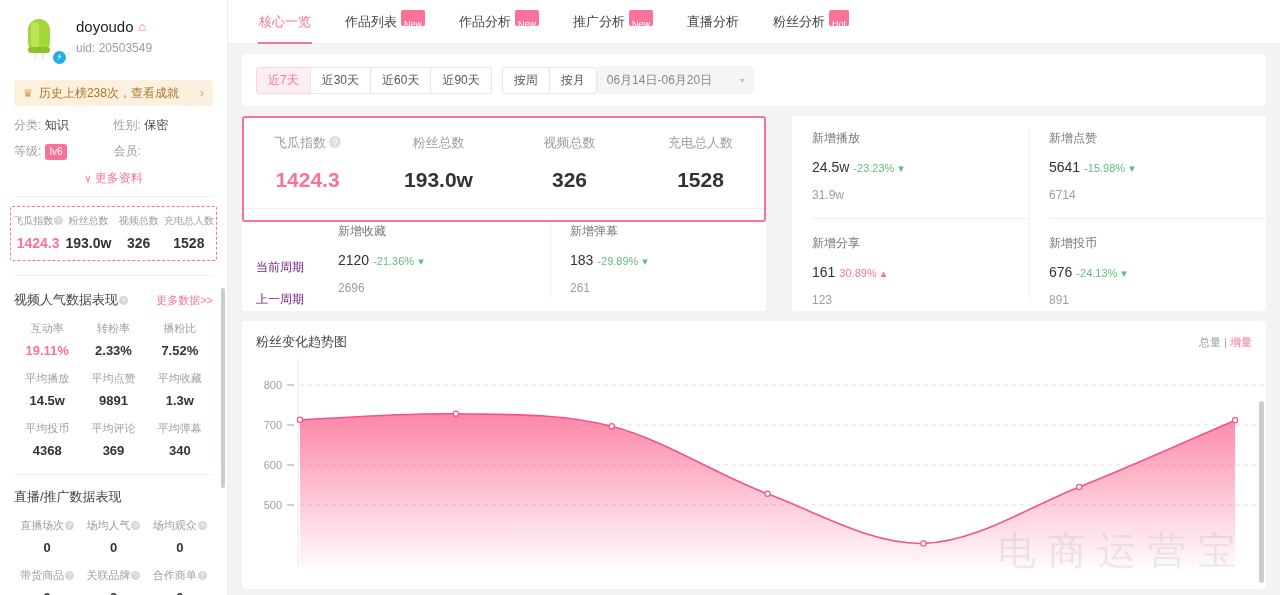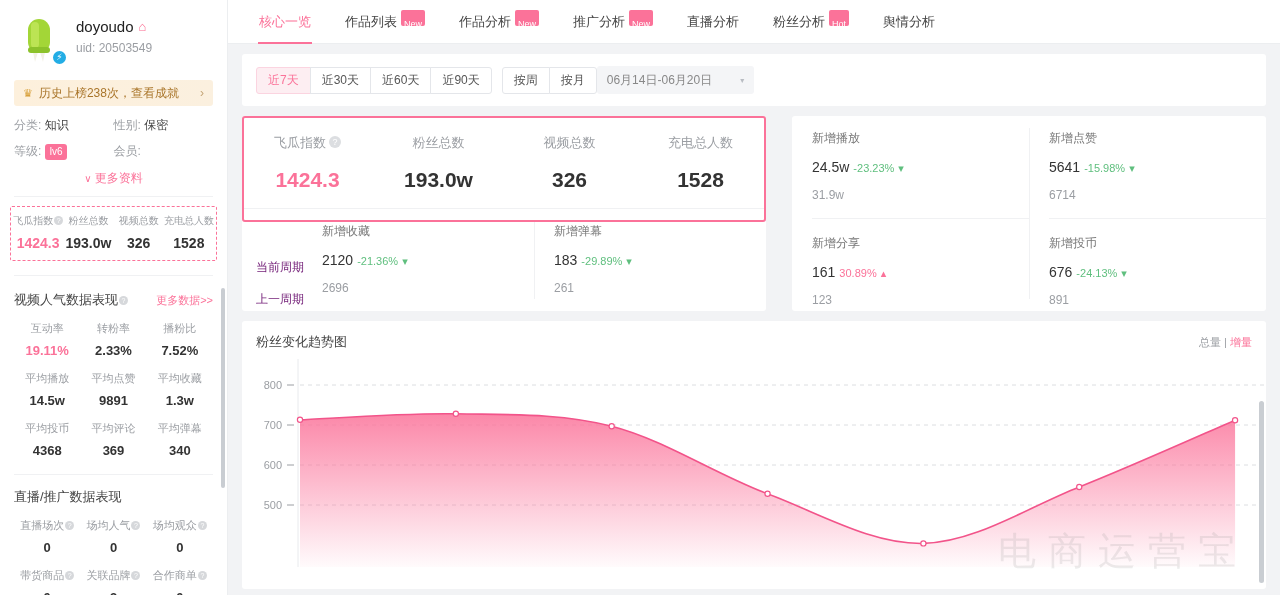--- a/index.html
+++ b/index.html
@@ -164,21 +164,21 @@
     position: absolute; left: 0; top: 0; right: 0; bottom: 0;
     border: 2px solid #fb7299; border-radius: 3px; pointer-events: none;
   }
   .kpi-q {
     display: inline-block; width: 12px; height: 12px; border-radius: 50%;
     background: #dcdee1; color: #fff; font-size: 9px; line-height: 12px;
     text-align: center; vertical-align: 2px; margin-left: 3px;
   }
 
   .trend-row { display: flex; border-top: 1px solid #f0f1f3; }
-  .trend-cell { flex: 1; padding: 14px 0 16px 20px; position: relative; }
+  .trend-cell { flex: 1; padding: 14px 0 16px 20px; position: relative; margin-left: 16px; }
   .trend-cell + .trend-cell::before {
     content: ""; position: absolute; left: 0; top: 12px; bottom: 12px;
     width: 1px; background: #f0f1f3;
   }
   .tr-title { font-size: 12px; color: #777; }
   .tr-val { font-size: 14px; color: #333; margin-top: 12px; }
   .tr-prev { font-size: 12px; color: #9b9ea3; margin-top: 13px; }
   .pct { font-size: 11px; margin-left: 4px; }
   .pct.down { color: #5fbf7e; }
   .pct.up { color: #fb7299; }
@@ -388,23 +388,20 @@
         <div class="tab">
             <span>推广分析</span>
             <span class="tag">New</span>
           </div>
         <div class="tab">
             <span>直播分析</span>
           </div>
         <div class="tab">
             <span>粉丝分析</span>
             <span class="tag">Hot</span>
-          </div>
-        <div class="tab">
-            <span>舆情分析</span>
           </div>
       </nav>
 
     </div>
 
     <div class="content">
 
       <div class="filter-card">
         <div class="btn-group">
           <button class="fbtn active">近7天</button>

